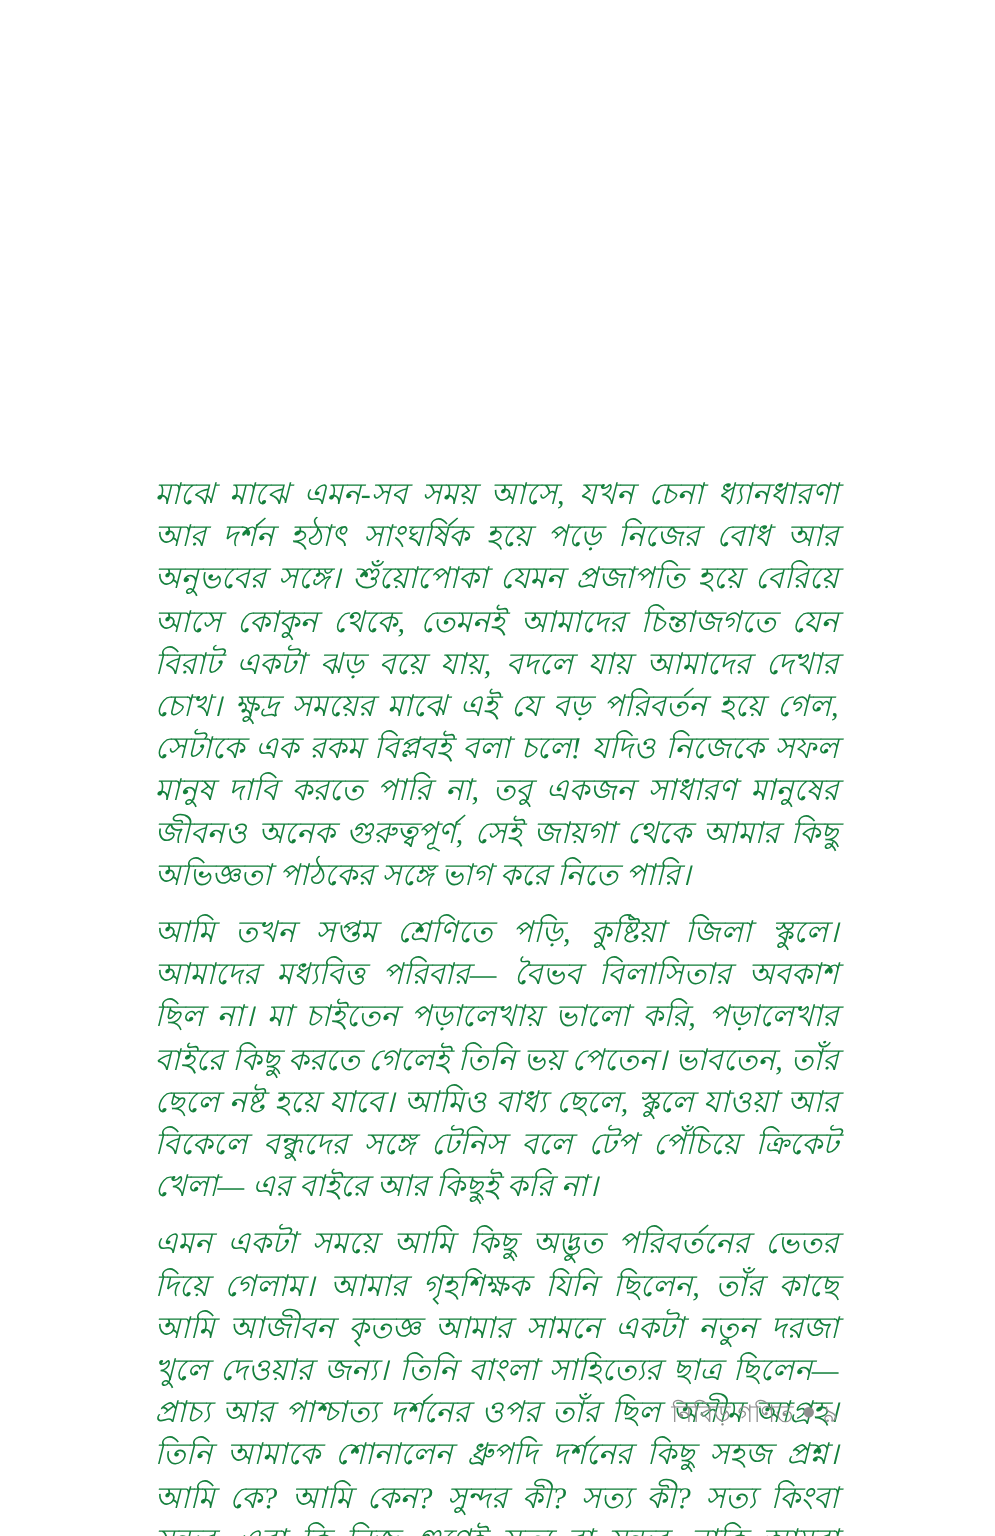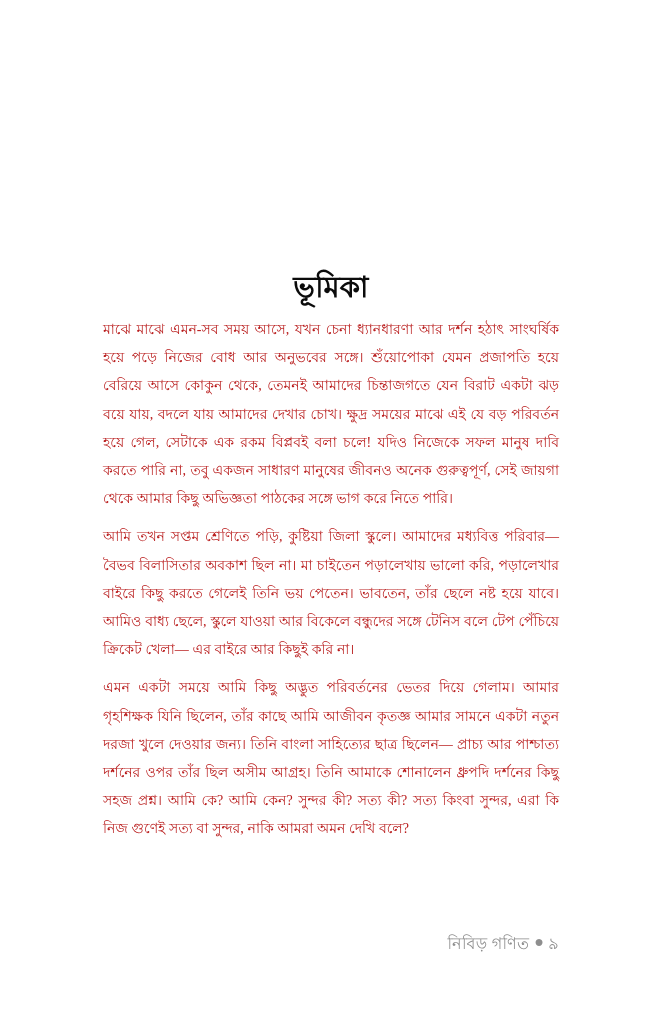--- a/index.html
+++ b/index.html
@@ -48,27 +48,28 @@
   
   .body-text {
     position: absolute;
     top: 316px;
     left: 0;
     width: 456px;
   }
 
   .para {
     margin: 0 0 10px 0;
-    font-size: 14px;
+    font-size: 20px;
     line-height: 28.2px;
     text-align: justify;
     text-justify: inter-word;
     word-spacing: 0.2px;
-    color: #b91c1c;
+    color: #15803d;
     hyphens: none;
+    font-style: italic;
   }
 
   .para:last-child {
     margin-bottom: 13px;
   }
 
   
   .footer {
     position: absolute;
     top: 932px;
@@ -91,21 +92,20 @@
     display: inline-block;
   }
 </style>
 </head>
 <body>
 
 <div class="page">
 
   <div class="content">
 
-    <h1 class="chapter-title">ভূমিকা</h1>
 
     <div class="body-text">
       <p class="para">মাঝে মাঝে এমন-সব সময় আসে, যখন চেনা ধ্যানধারণা আর দর্শন হঠাৎ সাংঘর্ষিক হয়ে পড়ে নিজের বোধ আর অনুভবের সঙ্গে। শুঁয়োপোকা যেমন প্রজাপতি হয়ে বেরিয়ে আসে কোকুন থেকে, তেমনই আমাদের চিন্তাজগতে যেন বিরাট একটা ঝড় বয়ে যায়, বদলে যায় আমাদের দেখার চোখ। ক্ষুদ্র সময়ের মাঝে এই যে বড় পরিবর্তন হয়ে গেল, সেটাকে এক রকম বিপ্লবই বলা চলে! যদিও নিজেকে সফল মানুষ দাবি করতে পারি না, তবু একজন সাধারণ মানুষের জীবনও অনেক গুরুত্বপূর্ণ, সেই জায়গা থেকে আমার কিছু অভিজ্ঞতা পাঠকের সঙ্গে ভাগ করে নিতে পারি।</p>
       <p class="para">আমি তখন সপ্তম শ্রেণিতে পড়ি, কুষ্টিয়া জিলা স্কুলে। আমাদের মধ্যবিত্ত পরিবার— বৈভব বিলাসিতার অবকাশ ছিল না। মা চাইতেন পড়ালেখায় ভালো করি, পড়ালেখার বাইরে কিছু করতে গেলেই তিনি ভয় পেতেন। ভাবতেন, তাঁর ছেলে নষ্ট হয়ে যাবে। আমিও বাধ্য ছেলে, স্কুলে যাওয়া আর বিকেলে বন্ধুদের সঙ্গে টেনিস বলে টেপ পেঁচিয়ে ক্রিকেট খেলা— এর বাইরে আর কিছুই করি না।</p>
       <p class="para">এমন একটা সময়ে আমি কিছু অদ্ভুত পরিবর্তনের ভেতর দিয়ে গেলাম। আমার গৃহশিক্ষক যিনি ছিলেন, তাঁর কাছে আমি আজীবন কৃতজ্ঞ আমার সামনে একটা নতুন দরজা খুলে দেওয়ার জন্য। তিনি বাংলা সাহিত্যের ছাত্র ছিলেন— প্রাচ্য আর পাশ্চাত্য দর্শনের ওপর তাঁর ছিল অসীম আগ্রহ। তিনি আমাকে শোনালেন ধ্রুপদি দর্শনের কিছু সহজ প্রশ্ন। আমি কে? আমি কেন? সুন্দর কী? সত্য কী? সত্য কিংবা সুন্দর, এরা কি নিজ গুণেই সত্য বা সুন্দর, নাকি আমরা অমন দেখি বলে?</p>
     </div>
 
     <div class="footer">
       <span>নিবিড় গণিত</span><span class="sep">●</span><span class="folio">৯</span>
     </div>

